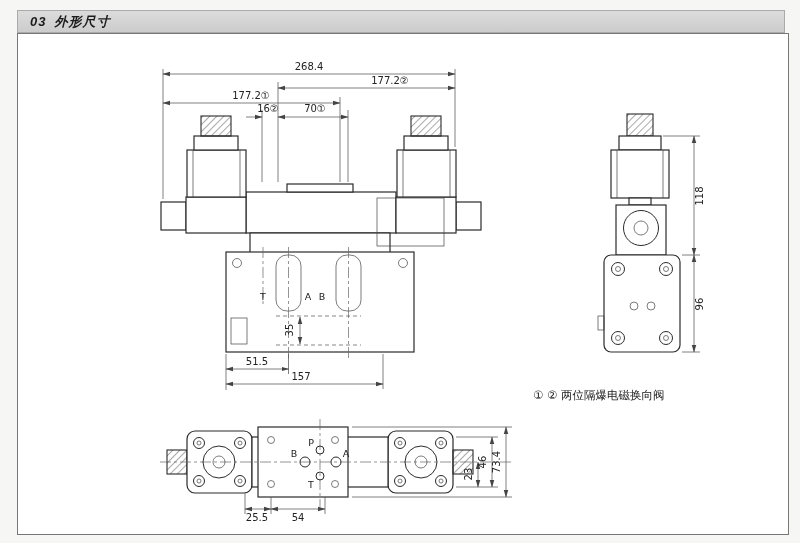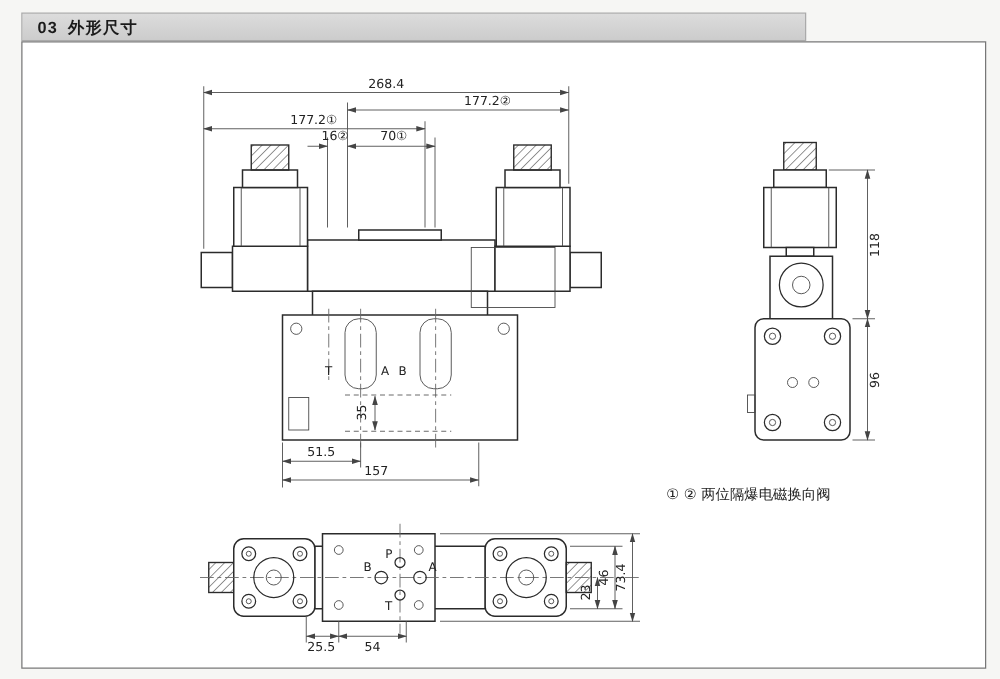--- a/index.html
+++ b/index.html
@@ -1,23 +1,23 @@
 <!DOCTYPE html>
 <html><head>
 <meta charset="utf-8">
 <style>
   * { margin:0; padding:0; box-sizing:border-box; }
   html,body { width:800px; height:543px; background:#f6f6f4; font-family:"Liberation Sans","DejaVu Sans",sans-serif; }
   .page { position:relative; width:800px; height:543px; background:#f6f6f4; overflow:hidden; }
   .header-bar {
-    position:absolute; left:17px; top:10px; width:628px; height:23px;
+    position:absolute; left:17px; top:10px; width:768px; height:23px;
     background:linear-gradient(#dcdcdc,#cccccc);
     border:1px solid #aaa;
     display:flex; align-items:center; padding-left:12px;
-    font-size:13px; font-weight:bold; color:#1b1b1b; letter-spacing:1px;
+    font-size:13px; font-weight:bold; color:#1b1b1b; letter-spacing:1px;font-style:italic;
   }
   .header-bar span { margin-right:8px; }
   .frame {
     position:absolute; left:17px; top:33px; width:772px; height:502px;
     background:#fff; border:1px solid #777;
   }
   svg.drawing { position:absolute; left:0; top:0; }
 
   
   .ol   { fill:#fff; stroke:#2b2b2b; stroke-width:1.2; }

